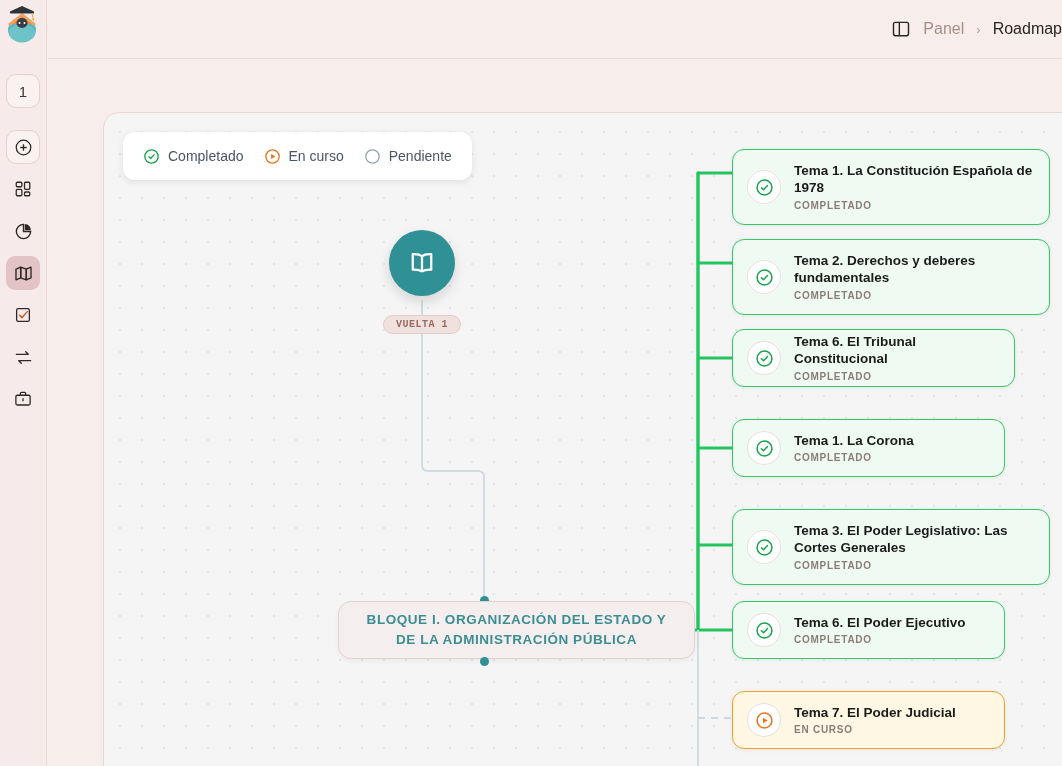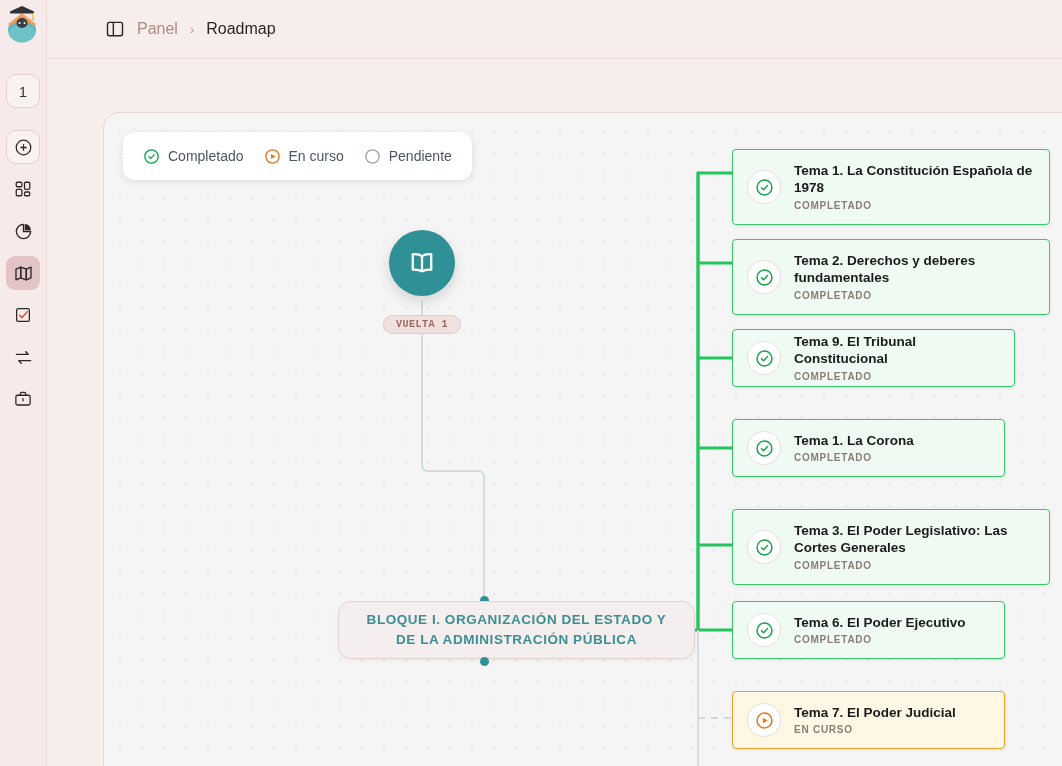--- a/index.html
+++ b/index.html
@@ -47,20 +47,21 @@
   }
   .rail-ico.active { background: #e2c4c4; }
   .rail-ico svg, .rail-add svg { display: block; }
 
   
   .header {
     position: absolute; left: 48px; top: 0; width: 1014px; height: 59px;
     display: flex; align-items: center; gap: 12px;
     padding-left: 57px;
     border-bottom: 1px solid #ecdcd9;
+    justify-content: flex-end;
   }
   .panel-toggle { width: 20px; height: 20px; color: #2a2422; display: flex; align-items: center;}
   .crumb { font-size: 16px; color: #a98d85; }
   .crumb-sep { font-size: 13px; color: #b79e97; }
   .crumb-active { font-size: 16px; color: #2b2523; }
 
   
   .canvas {
     position: absolute; left: 103px; top: 112px;
     width: 1010px; height: 700px;
@@ -122,21 +123,21 @@
   .dot {
     position: absolute; width: 9px; height: 9px; border-radius: 50%;
     background: #2f9195;
   }
   .dot-top { left: 376px; top: 483px; }
   .dot-bot { left: 376px; top: 544px; }
 
   
   .card {
     position: absolute;
-    border-radius: 4px;
+    border-radius: 12px;
     display: flex; align-items: center; gap: 13px;
     padding: 10px 16px 10px 14px;
     box-shadow: 0 1px 4px rgba(70,60,60,.07);
   }
   .card.done { background: #effbf2; border: 1.4px solid #34c964; }
   .card.prog { background: #fdf7e3; border: 1.4px solid #f0a02a; }
   .card-ico {
     flex: 0 0 auto;
     width: 34px; height: 34px; border-radius: 50%;
     background: #fff; border: 1px solid #ecdedd;
@@ -333,21 +334,21 @@
     </div>
 
     <div class="card done" style="left:628px; top:216px; width:283px; height:58px;">
       <div class="card-ico">
         <svg width="19" height="19" viewBox="0 0 24 24" fill="none">
           <circle cx="12" cy="12" r="9.4" stroke="#16a34a" stroke-width="1.9"></circle>
           <path d="M8.2 12.2l2.6 2.6 5-5.4" stroke="#16a34a" stroke-width="1.8" stroke-linecap="round" stroke-linejoin="round"></path>
         </svg>
       </div>
       <div class="card-txt">
-        <div class="card-title">Tema 9. El Tribunal Constitucional</div>
+        <div class="card-title">Tema 6. El Tribunal Constitucional</div>
         <div class="card-status">COMPLETADO</div>
       </div>
     </div>
 
     <div class="card done" style="left:628px; top:306px; width:273px; height:58px;">
       <div class="card-ico">
         <svg width="19" height="19" viewBox="0 0 24 24" fill="none">
           <circle cx="12" cy="12" r="9.4" stroke="#16a34a" stroke-width="1.9"></circle>
           <path d="M8.2 12.2l2.6 2.6 5-5.4" stroke="#16a34a" stroke-width="1.8" stroke-linecap="round" stroke-linejoin="round"></path>
         </svg>

